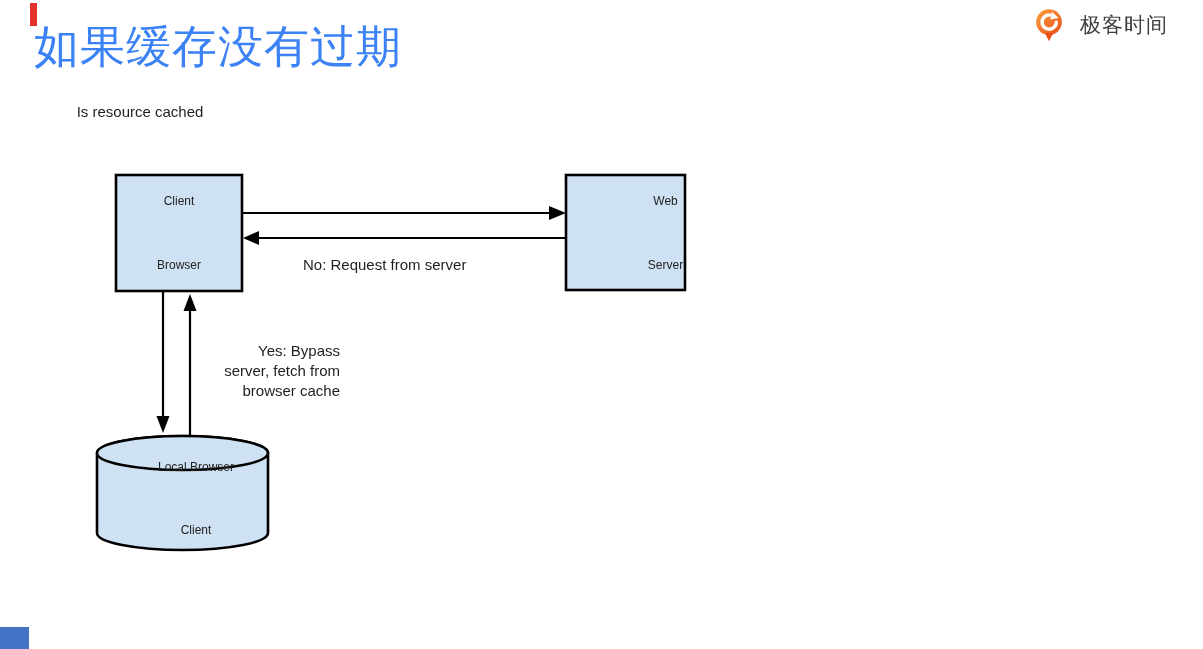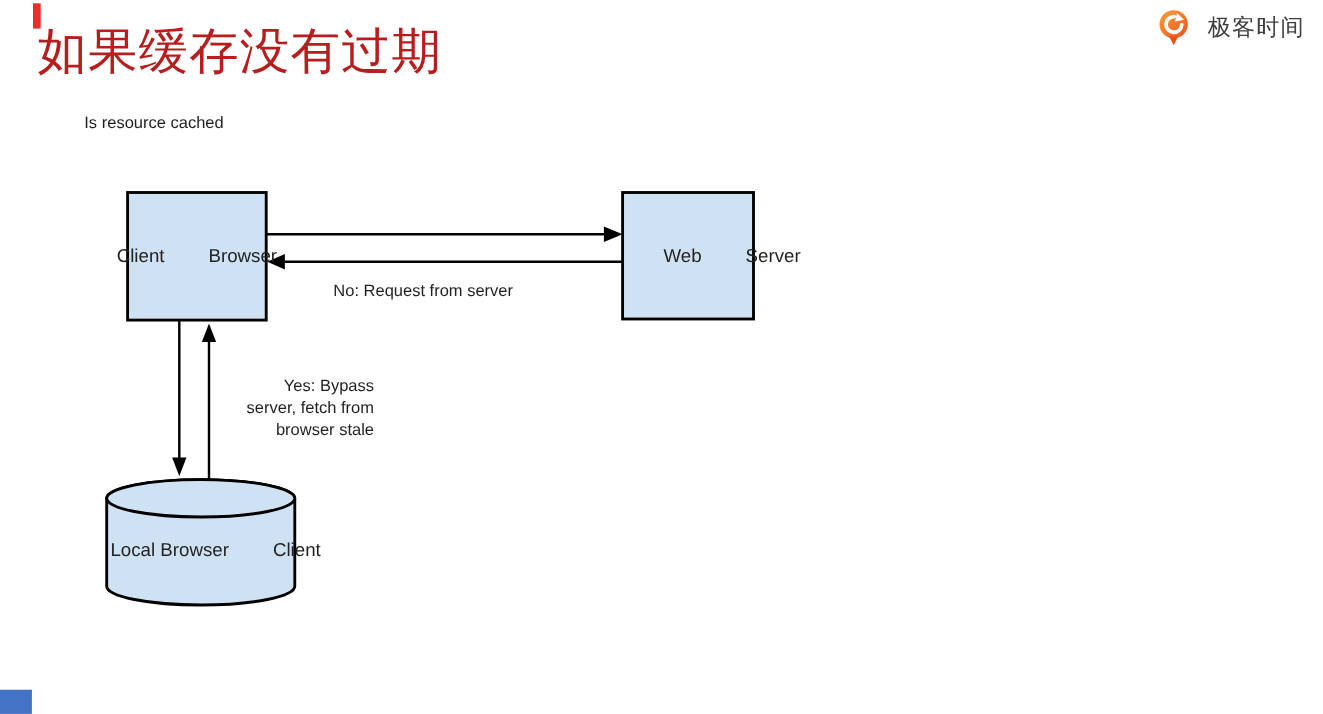--- a/index.html
+++ b/index.html
@@ -16,39 +16,39 @@
     background:#e5312b;
   }
   .accent-blue{
     position:absolute;left:0;bottom:0;width:29px;height:22px;
     background:#4472c4;
   }
   
   .title{
     position:absolute;left:34px;top:22px;
     font-size:45px;line-height:50px;font-weight:400;
-    color:#b91c1c;letter-spacing:1px;white-space:nowrap;
+    color:#3b82f6;letter-spacing:1px;white-space:nowrap;
   }
   
   .brand{
-    position:absolute;top:8px;right:17px;
+    position:absolute;top:8px;right:35px;
     display:flex;align-items:center;gap:16px;justify-content:center;
   }
   .brand-name{
     font-size:21px;color:#3f3f3f;letter-spacing:1px;white-space:nowrap;
   }
   
   .shapes{position:absolute;left:0;top:0;width:1203px;height:649px;}
   
   .dlabel{position:absolute;color:#1f1f1f;font-size:15px;line-height:18px;}
   .question{left:40px;top:103px;width:200px;text-align:center;}
   .node-label{
-    position:absolute;display:flex;flex-direction:row;
+    position:absolute;display:flex;flex-direction:column;
     align-items:center;justify-content:center;
-    color:#222222;font-size:17px;line-height:24px;text-align:center;gap:40px;
+    color:#222222;font-size:12px;line-height:24px;text-align:center;gap:40px;
   }
   .node-client{left:116px;top:175px;width:126px;height:116px;}
   .node-server{left:566px;top:175px;width:119px;height:115px;margin-left:40px;}
   .node-cache{left:97px;top:462px;width:198px;height:74px;line-height:23px;}
   .no-label{left:303px;top:256px;white-space:nowrap;}
   .yes-label{left:200px;top:341px;width:140px;text-align:right;line-height:20px;}
 </style>
 </head>
 <body>
 
@@ -121,18 +121,18 @@
   <div class="node-label node-cache">
     <div>Local Browser</div>
     <div>Client</div>
   </div>
 
   <div class="dlabel no-label">No: Request from server</div>
 
   <div class="dlabel yes-label">
     <div>Yes: Bypass</div>
     <div>server, fetch from</div>
-    <div>browser stale</div>
+    <div>browser cache</div>
   </div>
 
   <div class="accent-blue"></div>
 
 </div>
 
 </body></html>

